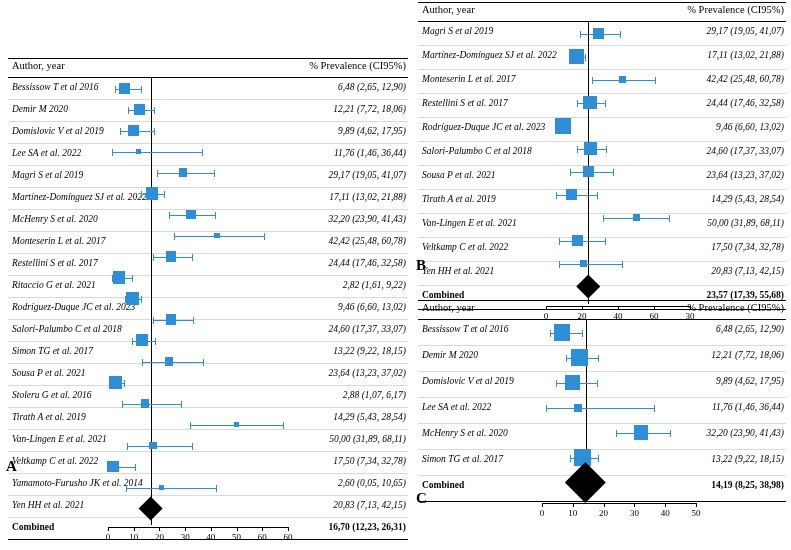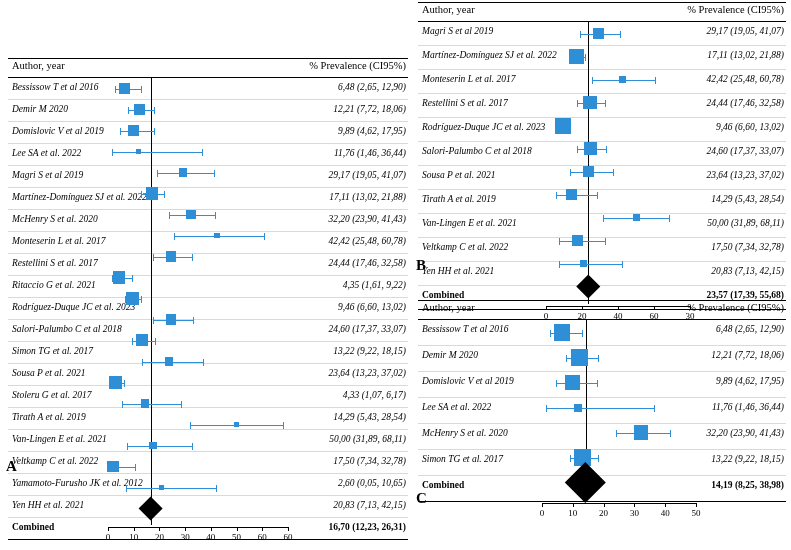--- a/index.html
+++ b/index.html
@@ -168,56 +168,56 @@
       <div class="row" style="height: 21px;">
         <span class="row-label">Monteserin L et al. 2017</span>
         <span class="row-value">42,42 (25,48, 60,78)</span>
       </div>
       <div class="row" style="height: 21px;">
         <span class="row-label">Restellini S et al. 2017</span>
         <span class="row-value">24,44 (17,46, 32,58)</span>
       </div>
       <div class="row" style="height: 21px; text-align: center;">
         <span class="row-label">Ritaccio G et al. 2021</span>
-        <span class="row-value">4,35 (1,61, 9,22)</span>
+        <span class="row-value">2,82 (1,61, 9,22)</span>
       </div>
       <div class="row" style="height: 21px;">
         <span class="row-label">Rodríguez-Duque JC et al. 2023</span>
         <span class="row-value">9,46 (6,60, 13,02)</span>
       </div>
       <div class="row" style="height: 21px;">
         <span class="row-label">Salori-Palumbo C et al 2018</span>
         <span class="row-value">24,60 (17,37, 33,07)</span>
       </div>
       <div class="row" style="height: 21px;">
         <span class="row-label">Simon TG et al. 2017</span>
         <span class="row-value">13,22 (9,22, 18,15)</span>
       </div>
       <div class="row" style="height: 21px;">
         <span class="row-label">Sousa P et al. 2021</span>
         <span class="row-value">23,64 (13,23, 37,02)</span>
       </div>
       <div class="row" style="height: 21px;">
-        <span class="row-label">Stoleru G et al. 2017</span>
-        <span class="row-value">4,33 (1,07, 6,17)</span>
+        <span class="row-label">Stoleru G et al. 2016</span>
+        <span class="row-value">2,88 (1,07, 6,17)</span>
       </div>
       <div class="row" style="height: 21px;">
         <span class="row-label">Tirath A et al. 2019</span>
         <span class="row-value">14,29 (5,43, 28,54)</span>
       </div>
       <div class="row" style="height: 21px;">
         <span class="row-label">Van-Lingen E et al. 2021</span>
         <span class="row-value">50,00 (31,89, 68,11)</span>
       </div>
       <div class="row" style="height: 21px;">
         <span class="row-label">Veltkamp C et al. 2022</span>
         <span class="row-value">17,50 (7,34, 32,78)</span>
       </div>
       <div class="row" style="height: 21px;">
-        <span class="row-label">Yamamoto-Furusho JK et al. 2012</span>
+        <span class="row-label">Yamamoto-Furusho JK et al. 2014</span>
         <span class="row-value">2,60 (0,05, 10,65)</span>
       </div>
       <div class="row" style="height: 21px;">
         <span class="row-label">Yen HH et al. 2021</span>
         <span class="row-value">20,83 (7,13, 42,15)</span>
       </div>
       <div class="row last" style="height: 21px;">
         <span class="row-label bold">Combined</span>
         <span class="row-value bold">16,70 (12,23, 26,31)</span>
       </div>

